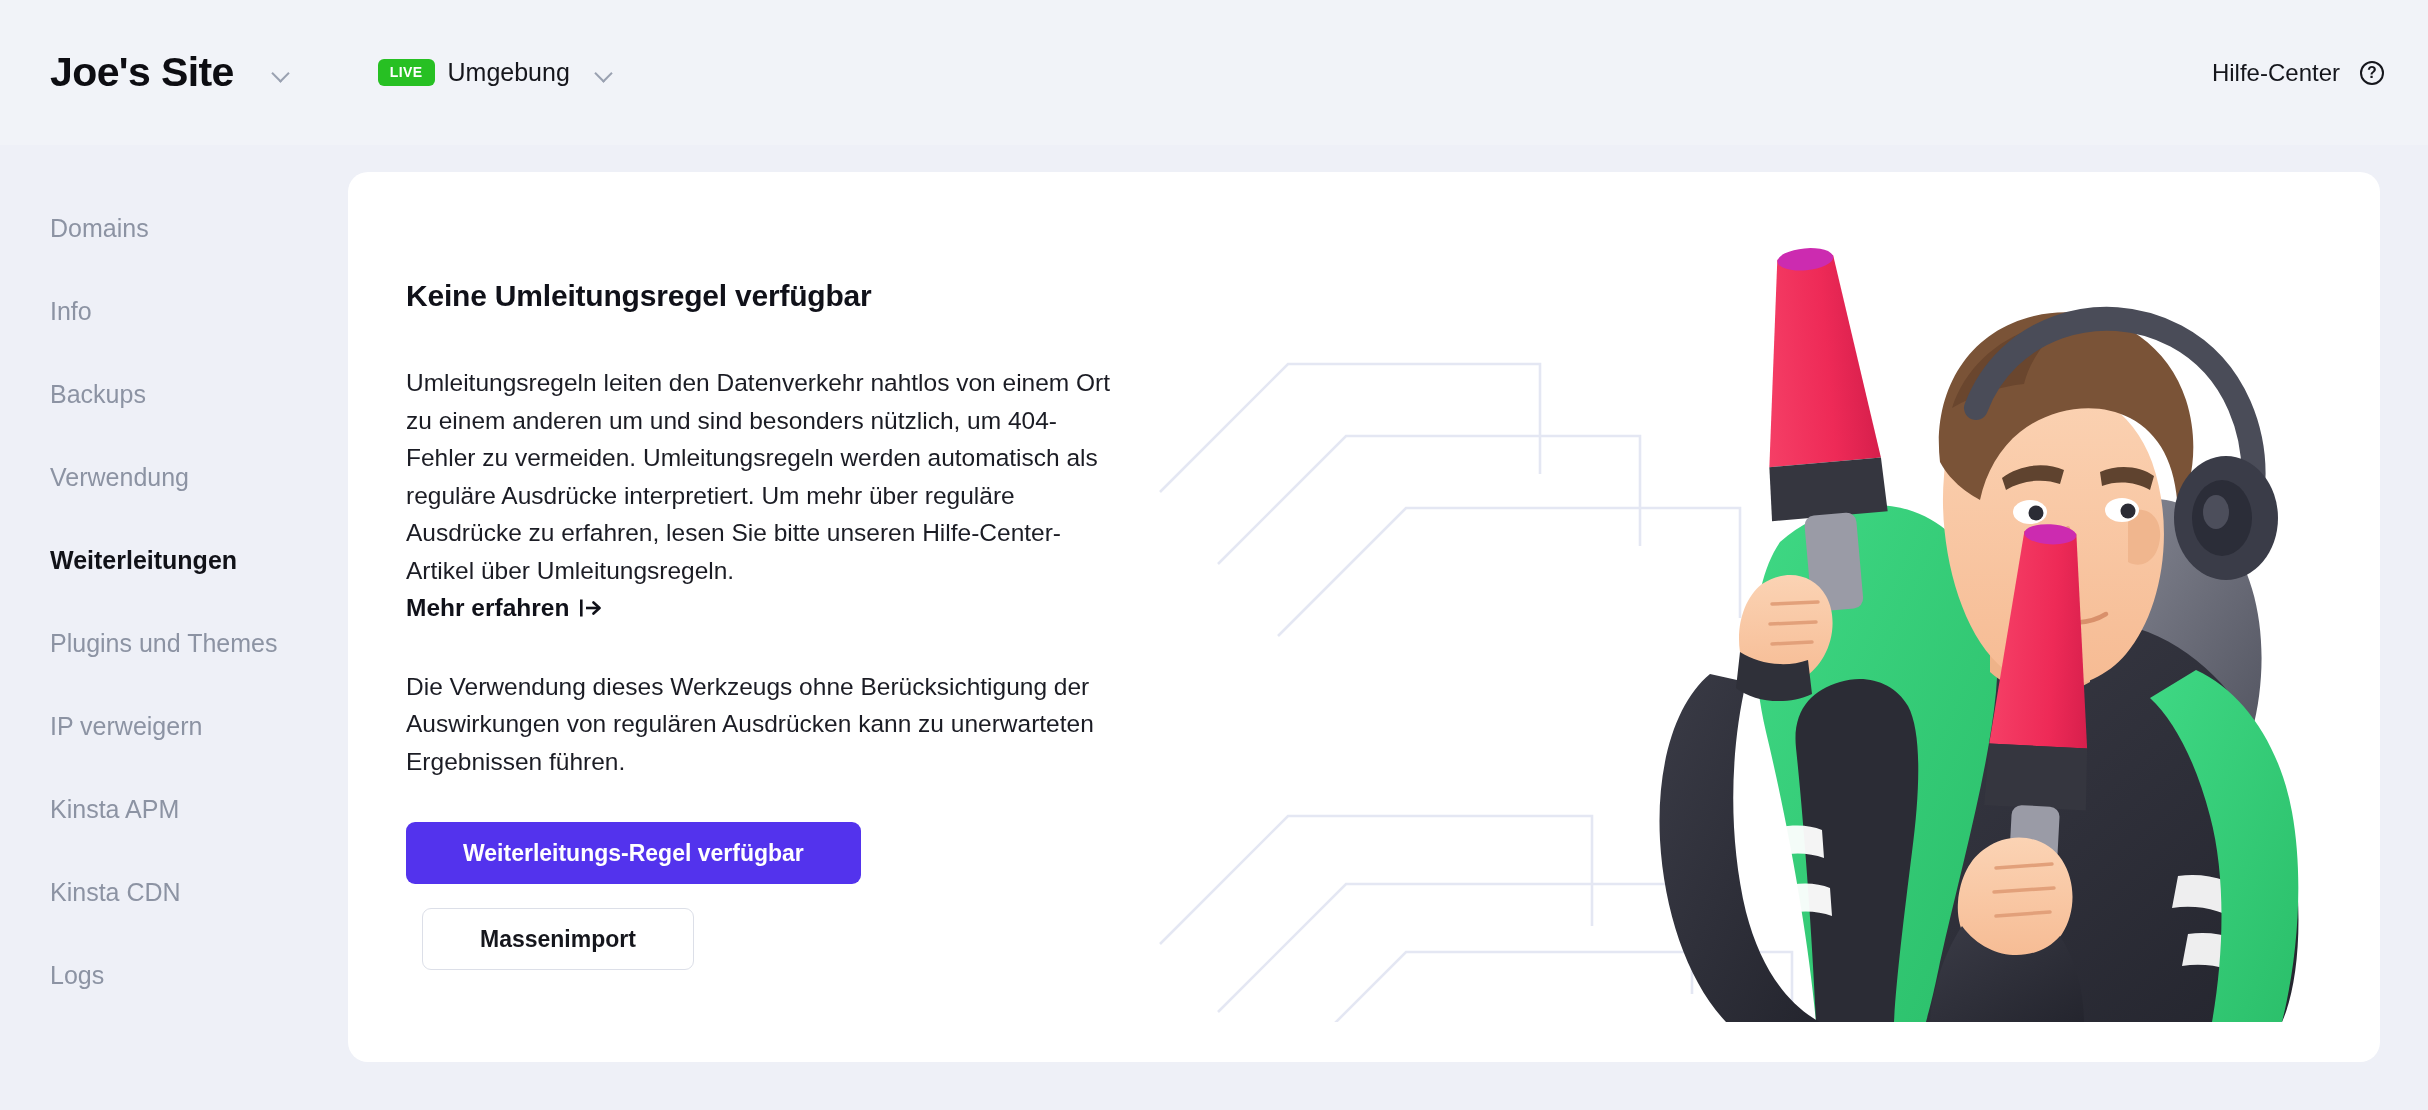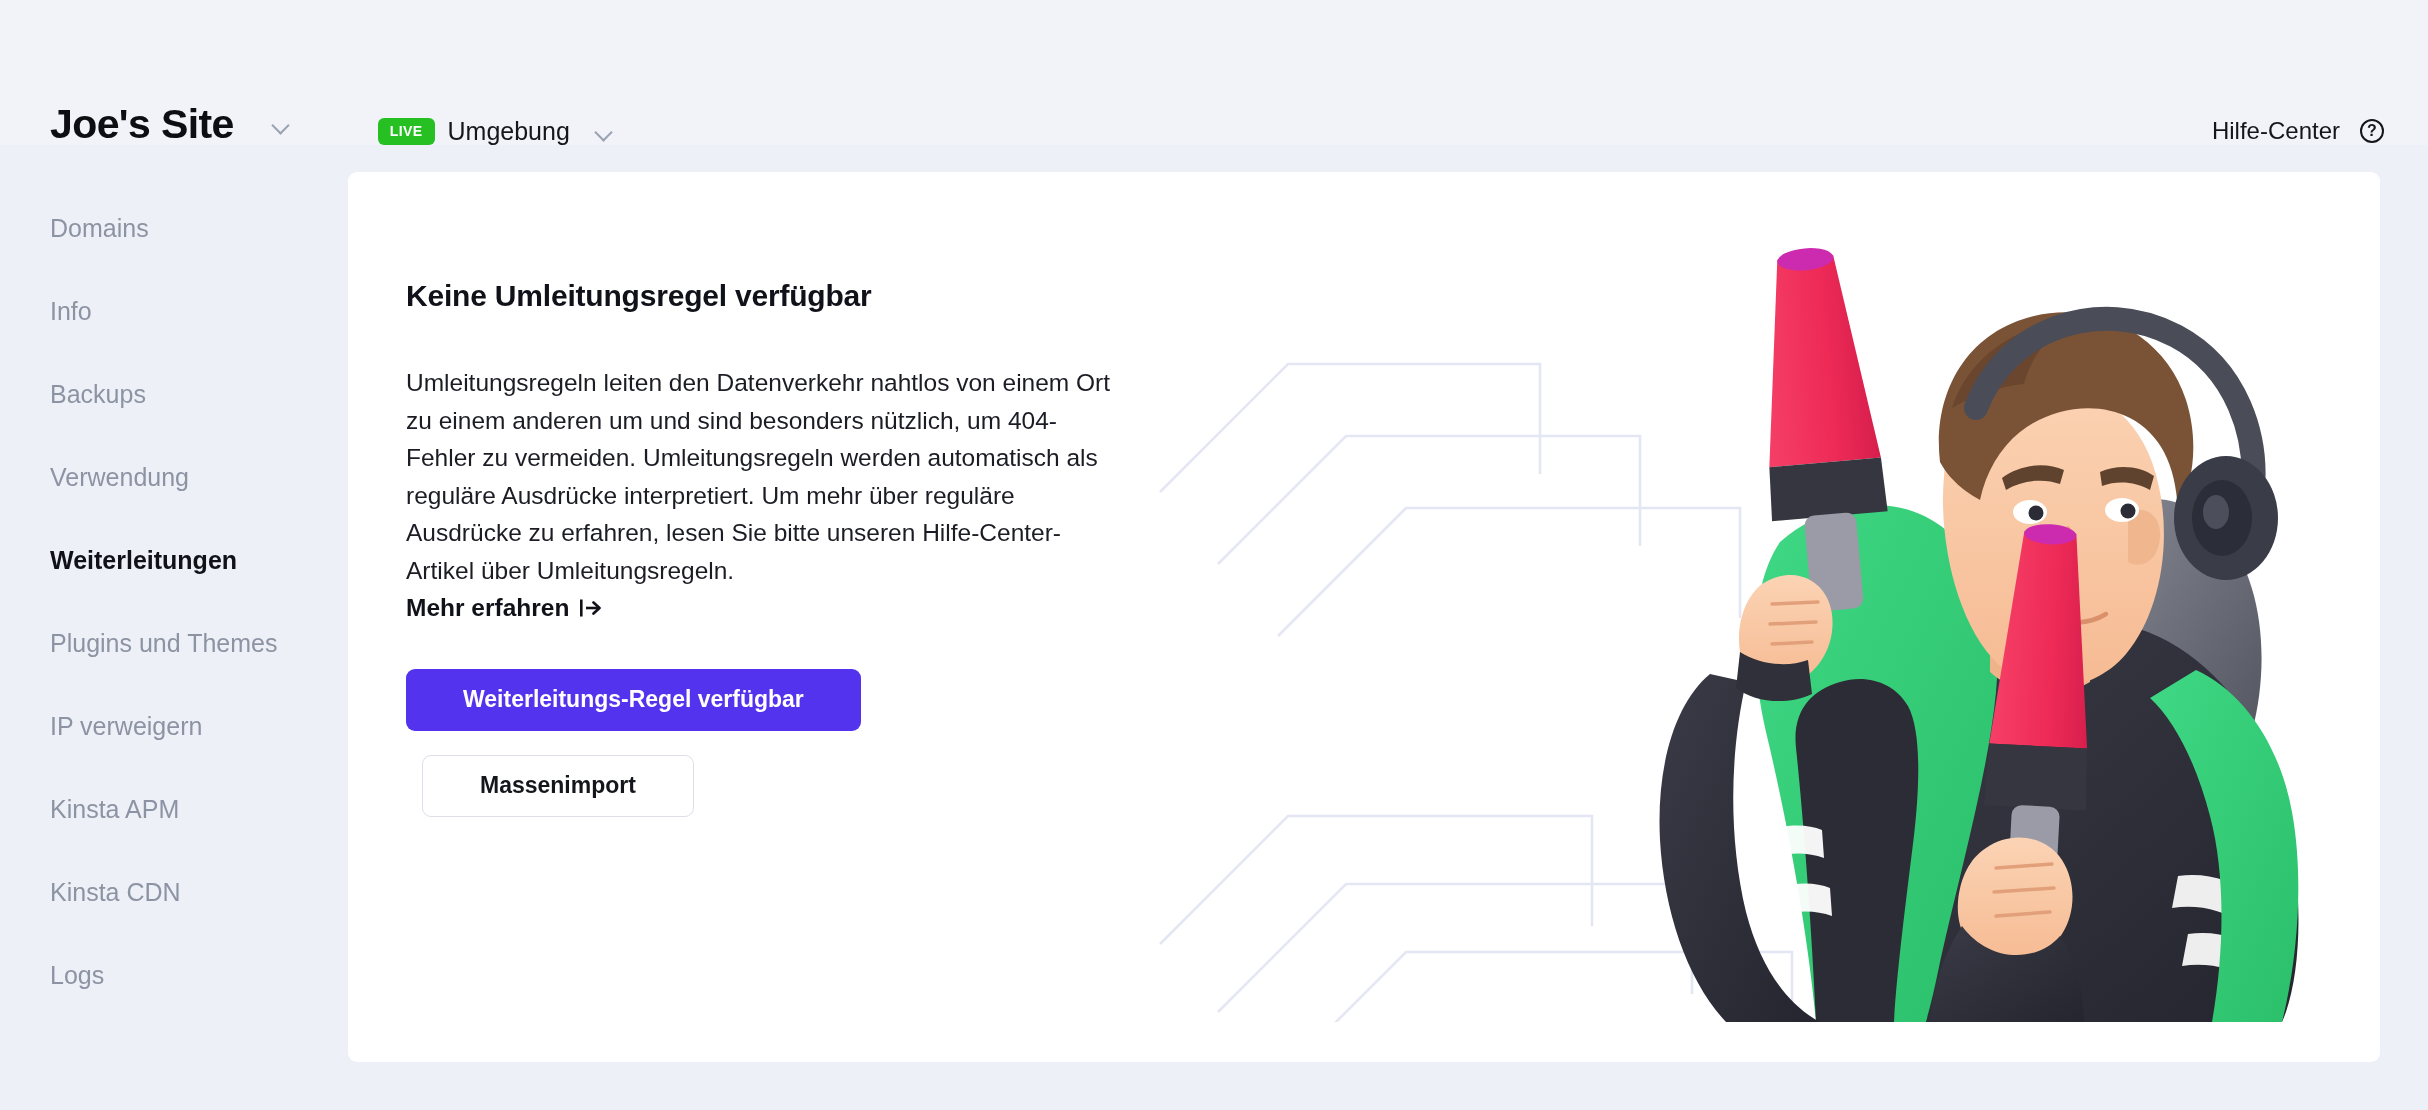--- a/index.html
+++ b/index.html
@@ -19,21 +19,21 @@
   }
 
   
   .topbar {
     position: absolute;
     top: 0; left: 0;
     width: 2428px;
     height: 145px;
     background: #f1f3f8;
     display: flex;
-    align-items: flex-end;
+    align-items: center;
     padding: 0 44px 0 50px;
   }
   .brand-group {
     display: flex;
     align-items: center;
     gap: 10px;
   }
   .brand-title {
     font-size: 41px;
     font-weight: bold;
@@ -135,21 +135,21 @@
   }
 
   
   .card {
     position: absolute;
     left: 348px;
     top: 172px;
     width: 2032px;
     height: 890px;
     background: #ffffff;
-    border-radius: 9px;
+    border-radius: 20px;
     overflow: hidden;
   }
 
   .card-inner {
     position: relative;
     width: 100%;
     height: 100%;
   }
 
   .content-col {
@@ -433,20 +433,21 @@
           <span class="lm-icon">
             <svg viewBox="0 0 21 20" width="21" height="20">
               <rect x="0" y="1.5" width="2.6" height="17" fill="#101119"></rect>
               <path d="M 6 10 L 18.5 10" stroke="#101119" stroke-width="2.6" stroke-linecap="butt"></path>
               <path d="M 13.5 4.5 L 19.5 10 L 13.5 15.5" fill="none" stroke="#101119" stroke-width="2.6" stroke-linecap="round" stroke-linejoin="round"></path>
             </svg>
           </span>
         </span>
       </p>
 
+      <p class="para second">Die Verwendung dieses Werkzeugs ohne Berücksichtigung der Auswirkungen von regulären Ausdrücken kann zu unerwarteten Ergebnissen führen.</p>
 
       <div class="btn-row">
         <button class="btn btn-primary">Weiterleitungs-Regel verfügbar</button>
         <br>
         <button class="btn btn-secondary">Massenimport</button>
       </div>
 
     </div>
   </div>
 </main>

